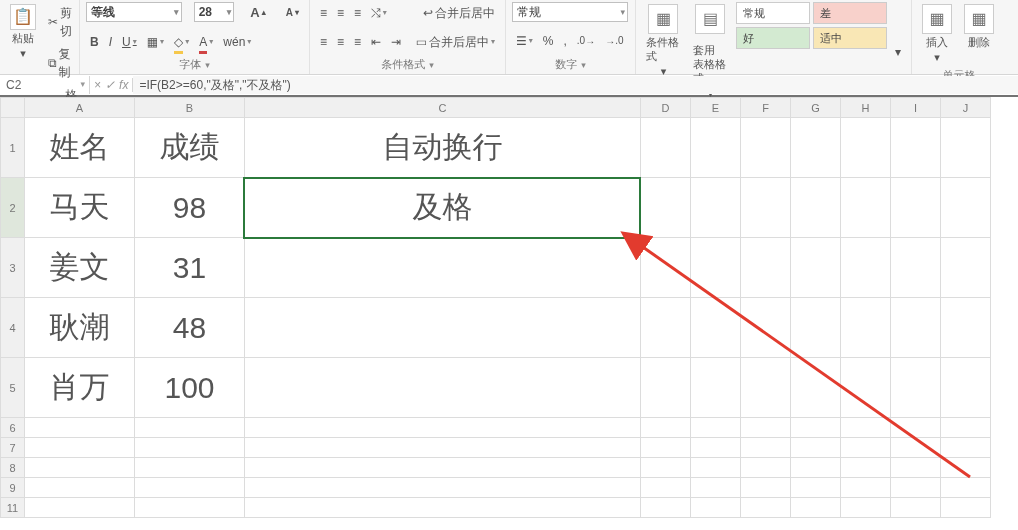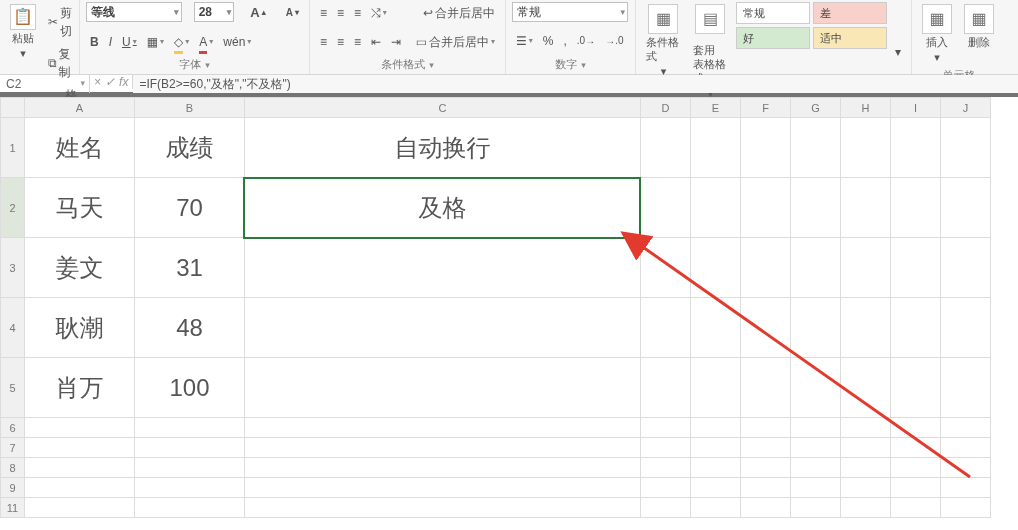--- a/index.html
+++ b/index.html
@@ -111,23 +111,23 @@
     color: #444;
   }
   .chip-normal { background: #fff; }
   .chip-bad { background: #f8d1cb; }
   .chip-good { background: #d3ead1; }
   .chip-neutral { background: #f9e7b5; }
 
   
   .fbar {
     height: 22px;
-    border-bottom: 5px solid #737373;
-    display: flex;
-    align-items: flex-start;
+    border-bottom: 2px solid #737373;
+    display: flex;
+    align-items: center;
     background: #fff;
     font-size: 12px;
   }
   .namebox {
     width: 90px;
     border-right: 1px solid #d6d6d6;
     padding: 2px 6px;
     color: #666;
     position: relative;
   }
@@ -175,21 +175,21 @@
   }
   table.sheet th {
     background: #f0f0f0;
     font-weight: normal;
     font-size: 11px;
     color: #777;
   }
   .col-head th { height: 20px; }
   .corner { width: 24px; height: 20px; background: #f0f0f0; }
   .row-head { width: 24px; background: #f0f0f0 !important; font-size: 11px; }
-  .big-row td { height: 60px; font-size: 24px; color: #333; }
+  .big-row td { height: 60px; font-size: 30px; color: #333; }
   .big-row .row-head { font-size: 11px; color: #777; }
   .small-row td { height: 20px; font-size: 12px; }
   .small-row .row-head { font-size: 11px; color: #777; }
 
   
   .cA { width: 110px; }
   .cB { width: 110px; }
   .cC { width: 396px; } 
   .cnarrow { width: 50px; }
 
@@ -443,21 +443,21 @@
           <td></td>
           <td></td>
           <td></td>
           <td></td>
           <td></td>
           <td></td>
     </tr>
     <tr class="big-row">
       <td class="row-head sel-row-head">2</td>
       <td>马天</td>
-      <td>70</td>
+      <td>98</td>
       <td>及格</td>
       <td></td>
           <td></td>
           <td></td>
           <td></td>
           <td></td>
           <td></td>
           <td></td>
     </tr>
     <tr class="big-row">

